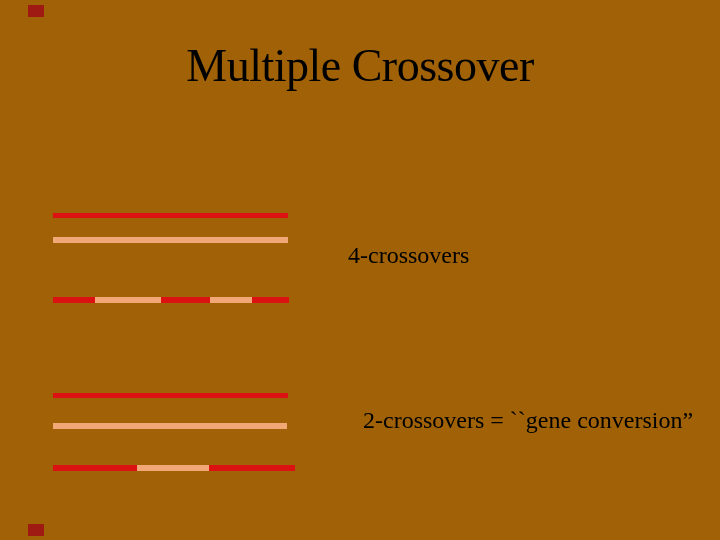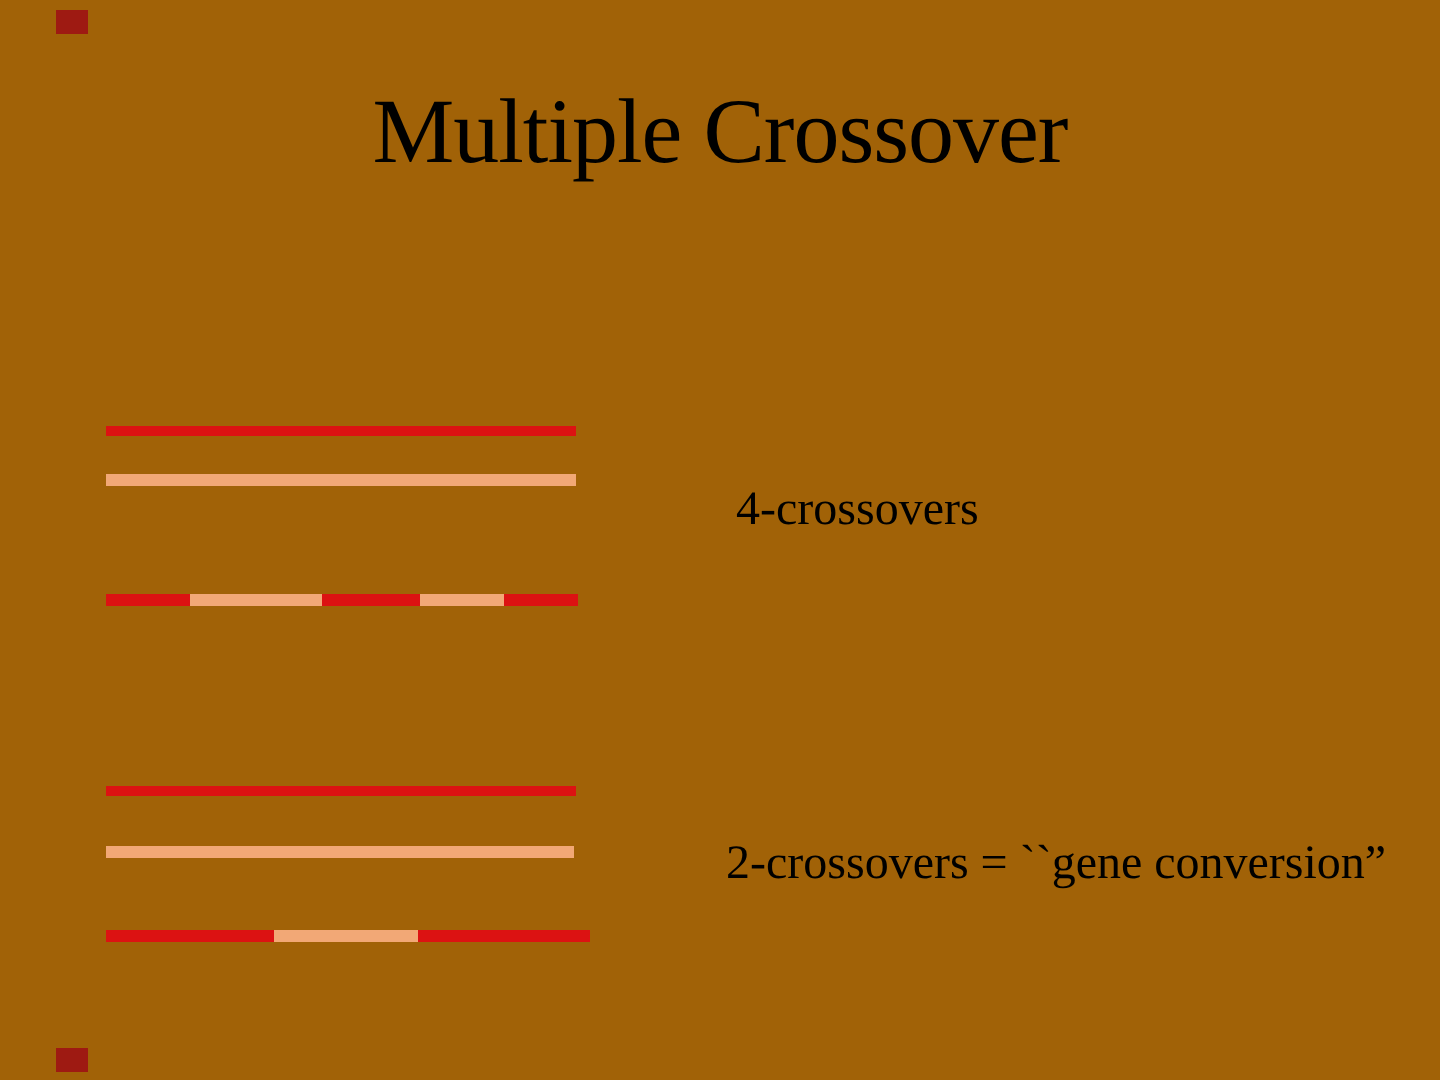--- a/index.html
+++ b/index.html
@@ -41,23 +41,23 @@
 </style>
 </head>
 <body>
 
 <div class="slide">
 
   <h1 class="title">
     <span class="tline">Multiple Crossover</span>
   </h1>
 
-  <div class="diagram-label" style="left: 368px; top: 241px;">4-crossovers</div>
+  <div class="diagram-label" style="left: 348px; top: 241px;">4-crossovers</div>
 
-  <div class="diagram-label" style="left: 363px; top: 418px;">2-crossovers = ``gene conversion”</div>
+  <div class="diagram-label" style="left: 363px; top: 406px;">2-crossovers = ``gene conversion”</div>
 
   <div class="diagram">
       <div class="chromo-line" style="left: 53px; top: 213px; height: 5px;">
         <div class="seg" style="width: 235px; background: rgb(220, 18, 18);"></div>
       </div>
       <div class="chromo-line" style="left: 53px; top: 237px; height: 6px;">
         <div class="seg" style="width: 235px; background: rgb(242, 168, 118);"></div>
       </div>
       <div class="chromo-line" style="left: 53px; top: 297px; height: 6px;">
         <div class="seg" style="width: 42px; background: rgb(220, 18, 18);"></div>

